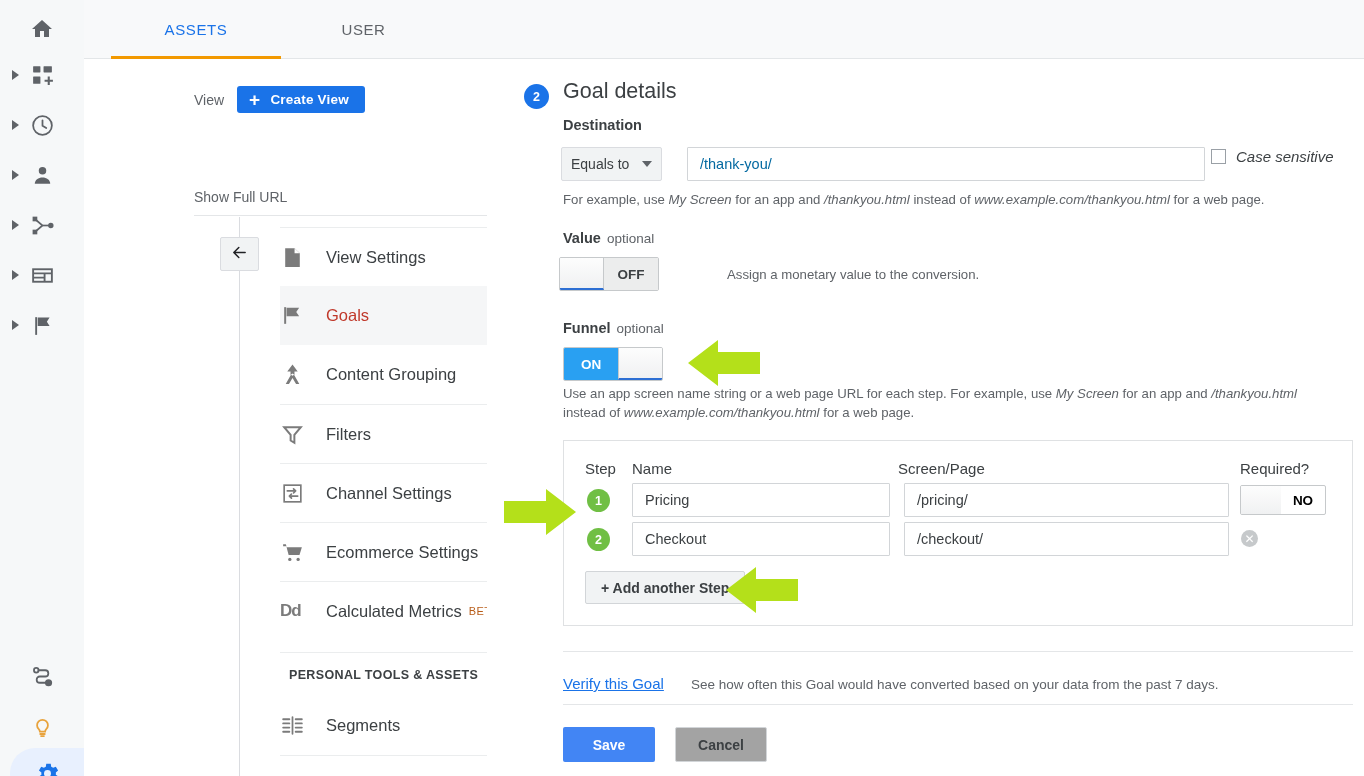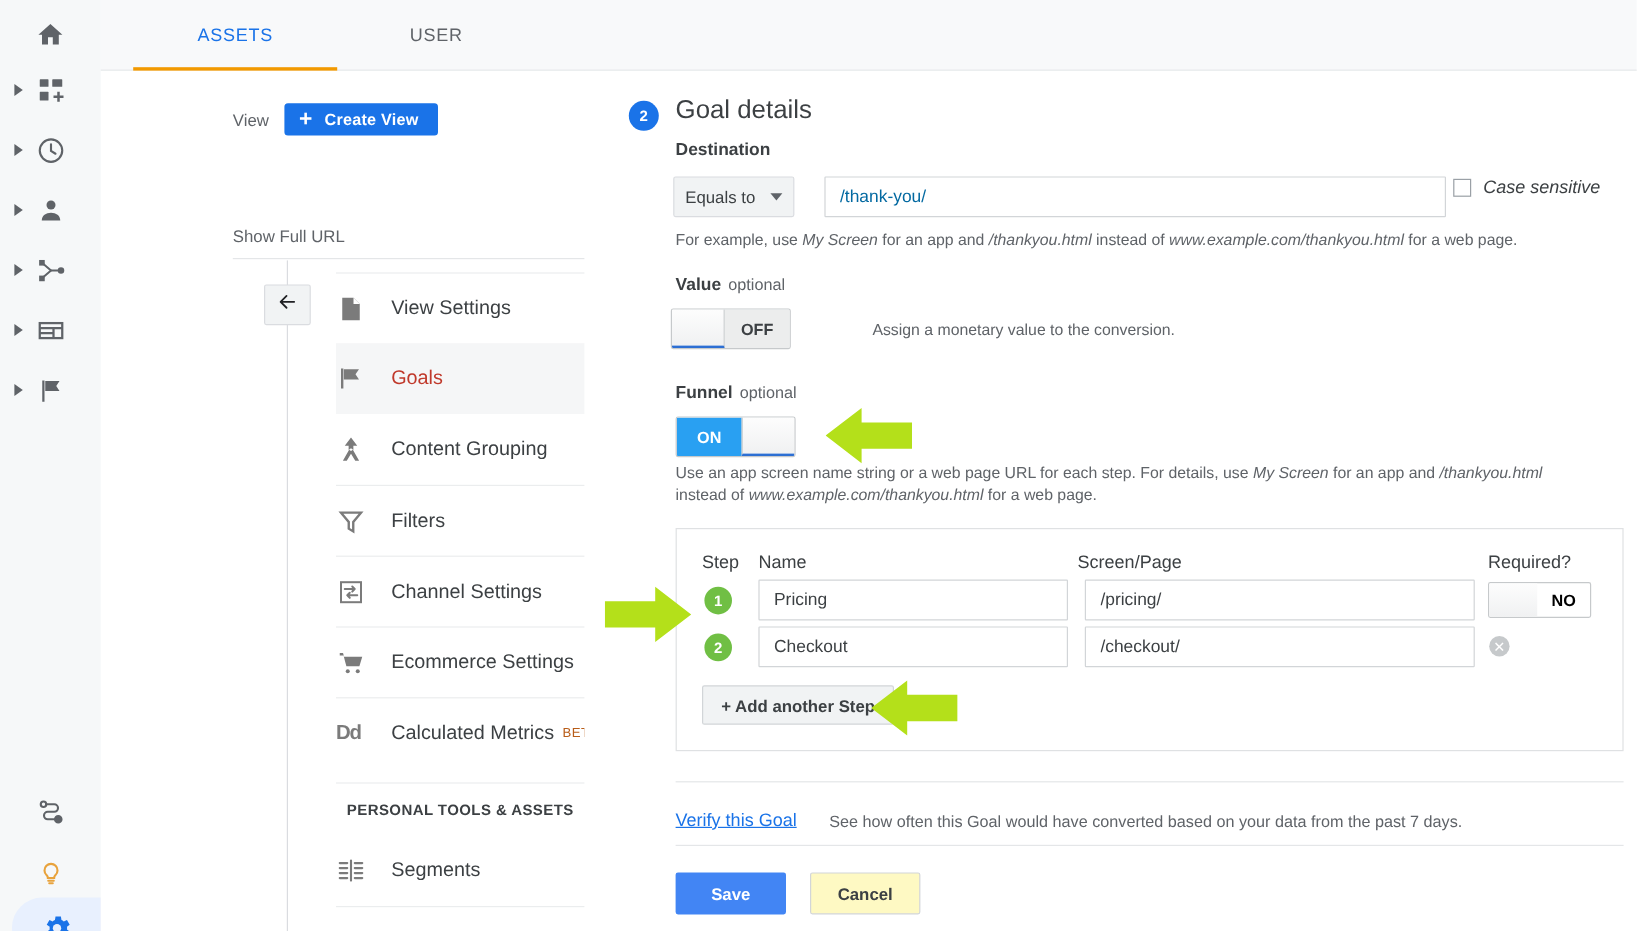--- a/index.html
+++ b/index.html
@@ -234,21 +234,21 @@
   .verify-note {
     position:absolute; left:204px; top:618px;
     font-size:13.5px; color:#5f6368;
   }
   .btn {
     position:absolute; height:35px;
     display:flex; align-items:center; justify-content:center;
     border-radius:2px; font-size:14px; font-weight:bold; cursor:pointer;
   }
   .btn-save { left:76px; top:668px; width:92px; background:#4285f4; color:#fff; }
-  .btn-cancel { left:188px; top:668px; width:92px; background:#fef9c3; border:1px solid #d2d5d8; color:#3c4043; }
+  .btn-cancel { left:188px; top:668px; width:92px; background:#a3a3a3; border:1px solid #d2d5d8; color:#3c4043; }
 
   
   .g-arrow { position:absolute; }
 </style>
 </head>
 <body>
 
 <div id="app">
 
   <div class="rail">
@@ -520,21 +520,21 @@
 
     <div class="lbl-bold" style="left:76px; top:261px;">
       <span>Funnel</span><span class="opt-note">optional</span>
     </div>
     <div class="toggle on" style="left:76px; top:288px;">
       <span class="knob"></span>
       <span class="lbl">ON</span>
     </div>
 
     <div class="helper" style="left:76px; top:325px; width:790px;">
-      <span>Use an app screen name string or a web page URL for each step. For details, use </span><i>My Screen</i><span> for an app and </span><i>/thankyou.html</i><br>
+      <span>Use an app screen name string or a web page URL for each step. For example, use </span><i>My Screen</i><span> for an app and </span><i>/thankyou.html</i><br>
       <span>instead of </span><i>www.example.com/thankyou.html</i><span> for a web page.</span>
     </div>
 
     <div class="funnel-card">
       <div class="fhdr" style="left:21px; top:19px;">Step</div>
       <div class="fhdr" style="left:68px; top:19px;">Name</div>
       <div class="fhdr" style="left:334px; top:19px;">Screen/Page</div>
       <div class="fhdr" style="left:676px; top:19px;">Required?</div>
 
       <div class="step-badge" style="left:23px; top:48px;">

